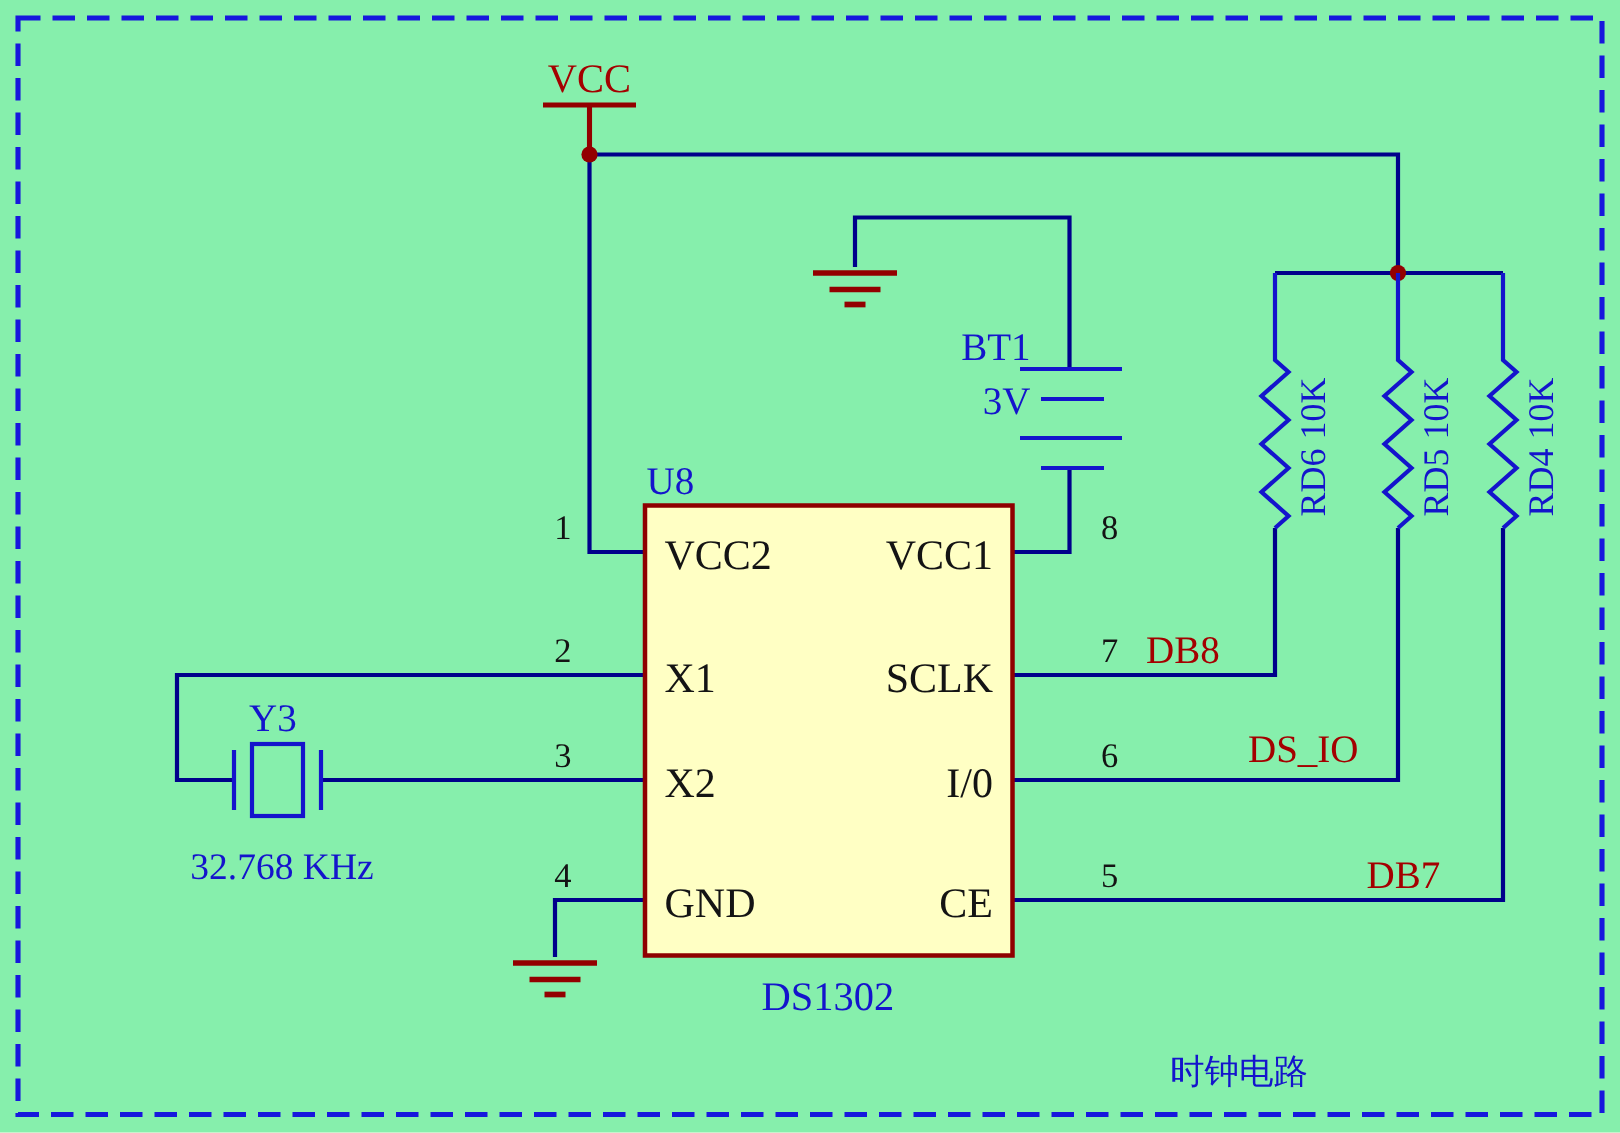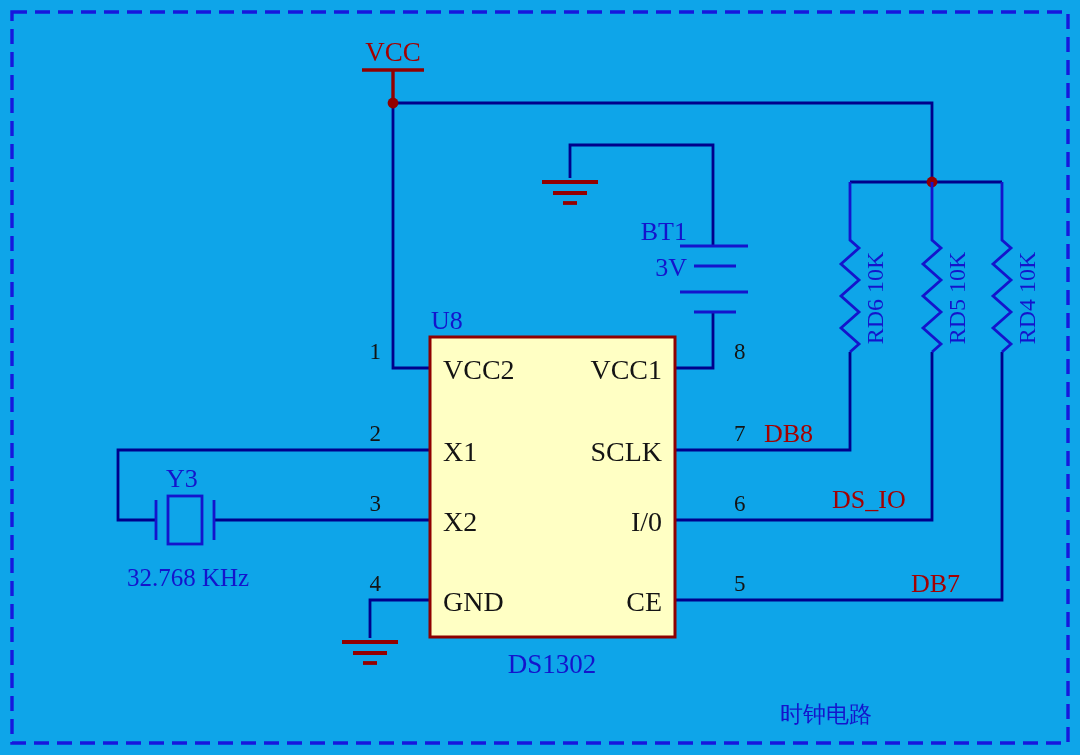--- a/index.html
+++ b/index.html
@@ -1,19 +1,19 @@
 <!DOCTYPE html>
 <html><head>
 <meta charset="utf-8">
 <style>
   html,body{margin:0;padding:0;background:#FBF5E8;}
   .sheet{
     position:relative;
     width:1080px;height:755px;
-    background:#0ea5e9;
+    background:#86efac;
     font-family:"Liberation Serif", serif;
     overflow:hidden;
   }
   .sheet svg{position:absolute;left:0;top:0;display:block;}
   .bord{fill:none;stroke:#1717DD;stroke-width:3.4;stroke-dasharray:15 8;}
   .wire{fill:none;stroke:#00008B;stroke-width:2.8;}
   .comp{fill:none;stroke:#1414CC;stroke-width:2.8;}
   .gnd{fill:none;stroke:#930000;stroke-width:3.8;}
   .pwr{fill:none;stroke:#930000;stroke-width:3.4;}
   .dot{fill:#930000;stroke:none;}

